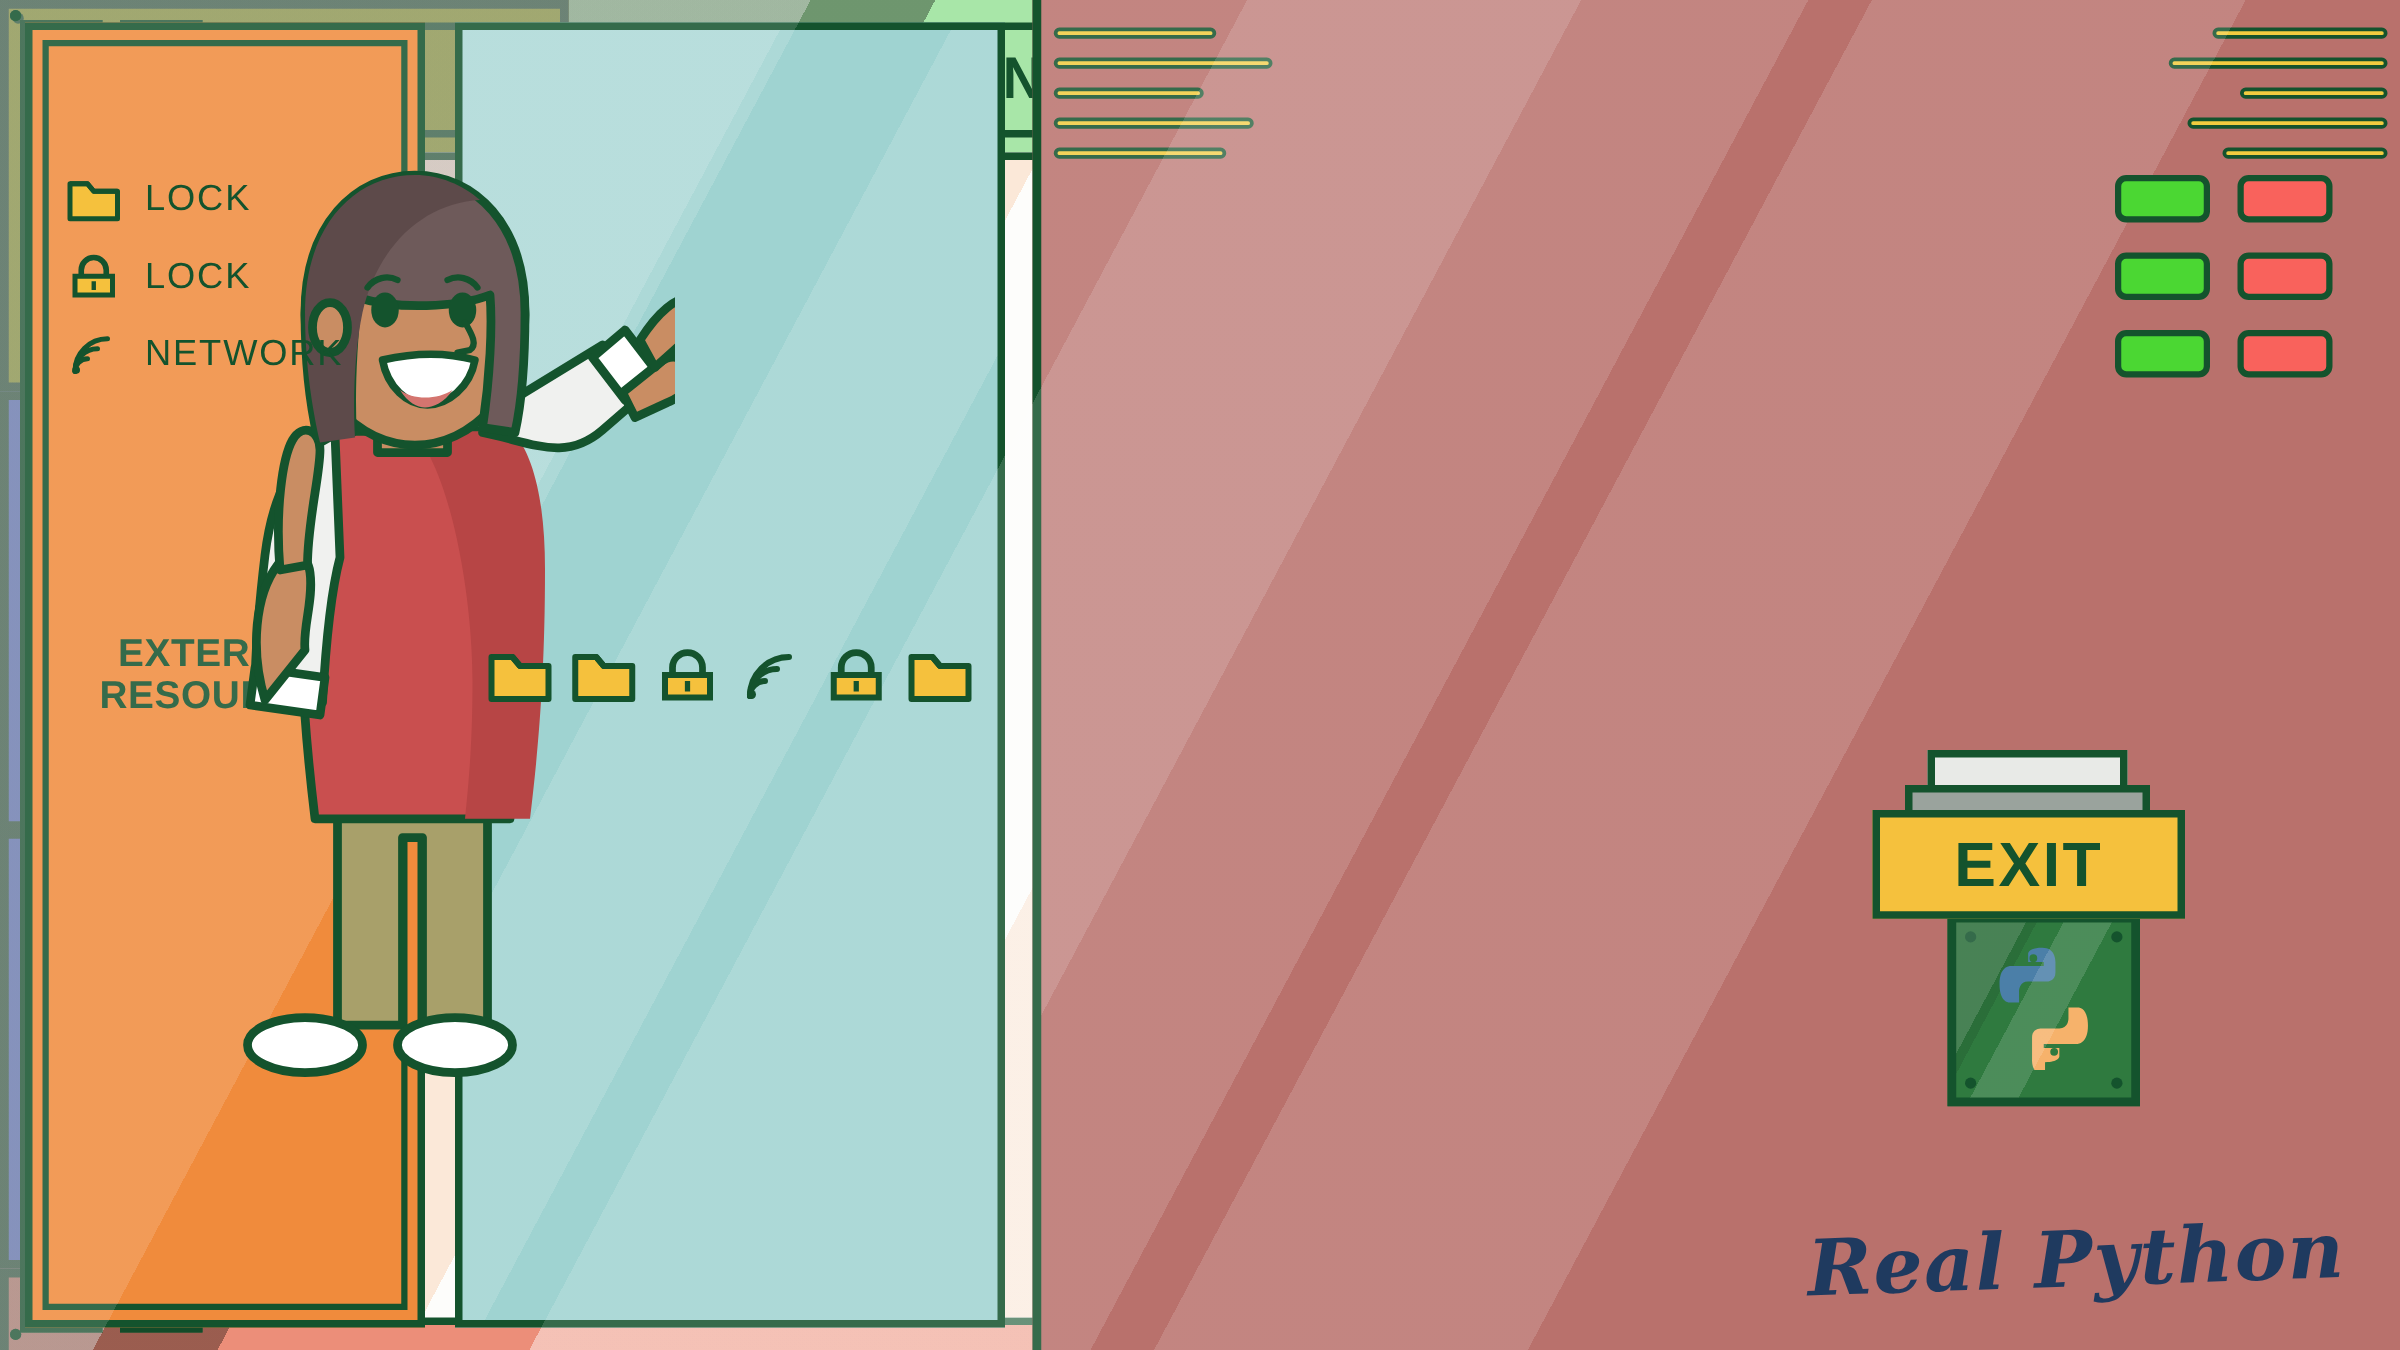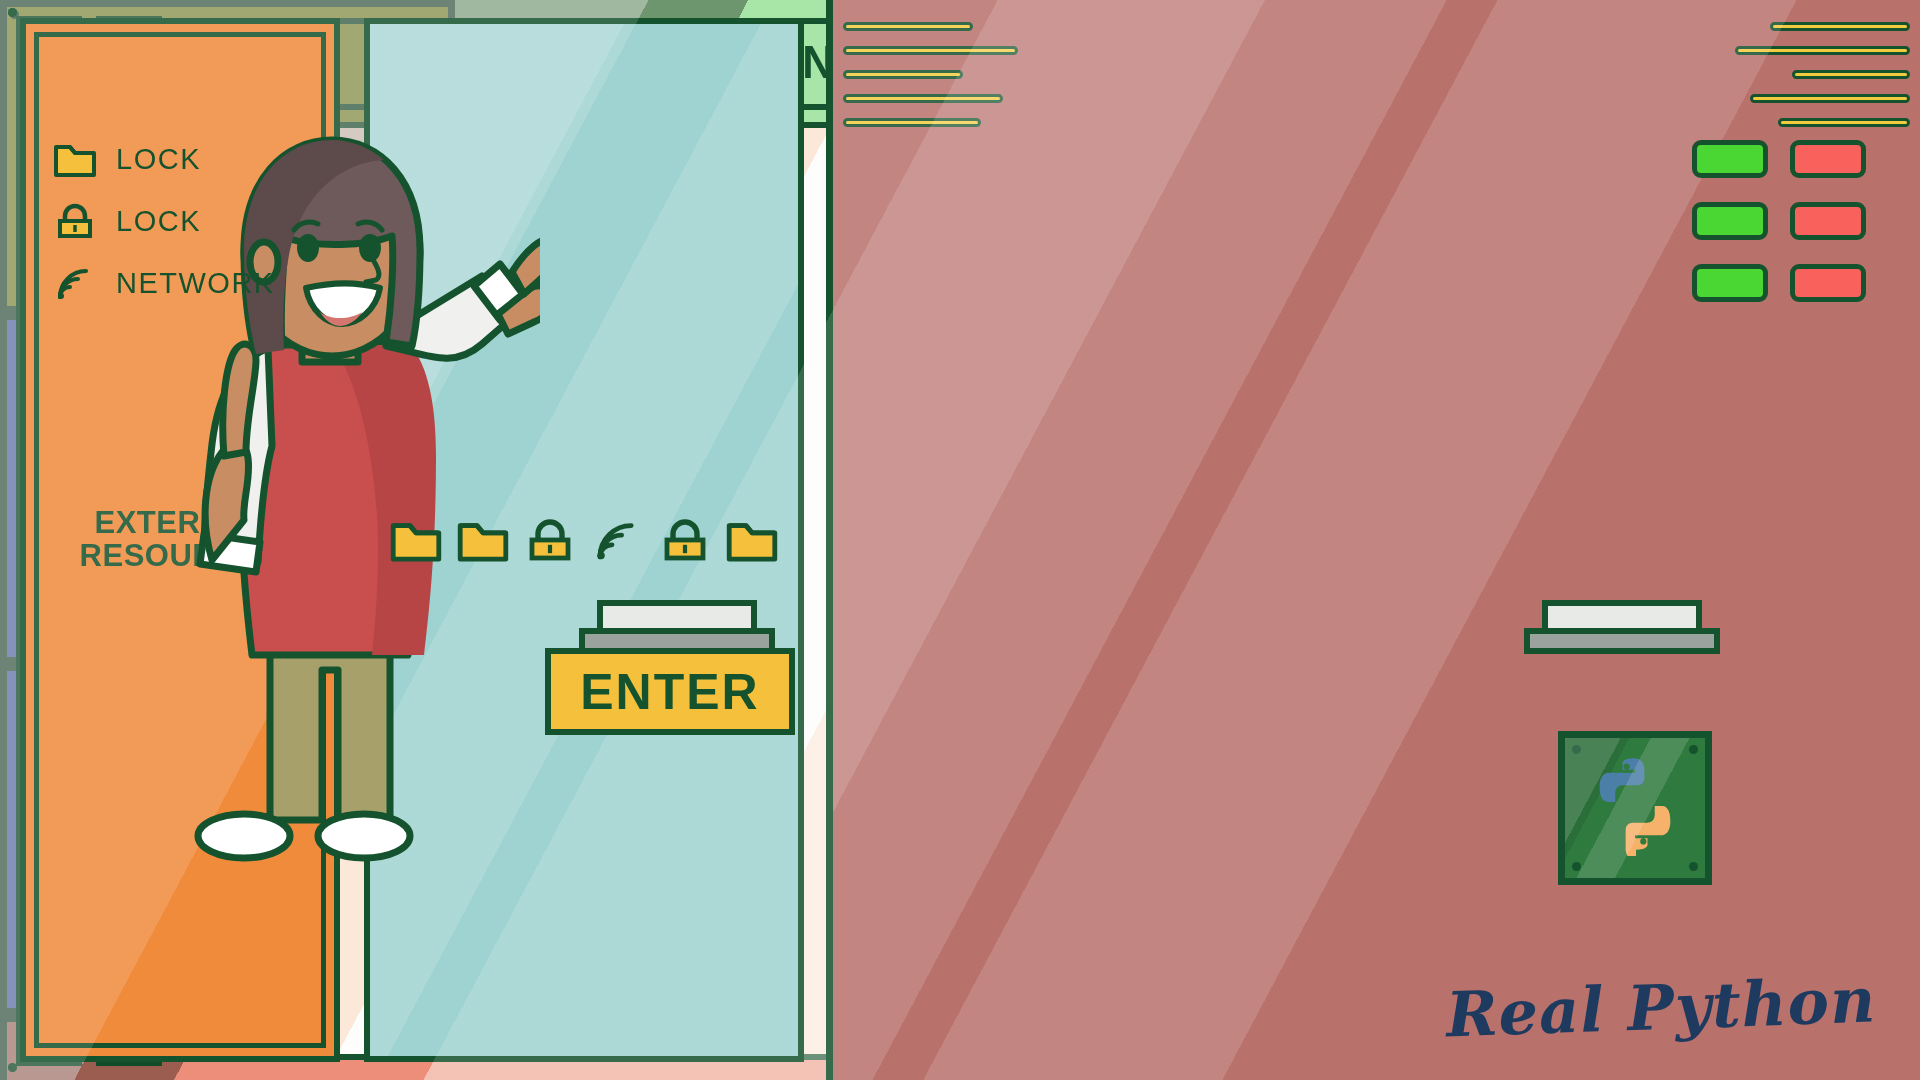--- a/index.html
+++ b/index.html
@@ -525,31 +525,27 @@
     <div class="screw" style="left:7px;top:7px"></div>
     <div class="screw" style="right:7px;top:7px"></div>
     <div class="screw" style="left:7px;bottom:7px"></div>
     <div class="screw" style="right:7px;bottom:7px"></div>
     <svg viewBox="0 0 100 100" style="position:absolute; left:18px; top:14px; width:104px; height:104px;">
       <path d="M49 6 c-12 0-11 5-11 5 v6 h12 v3 H25 s-9-1-9 14 c0 15 8 14 8 14 h7 v-8 s-.4-8 7-8 h14 s7 .3 7-7 V18 s1-12-10-12 z m-7 5 a3 3 0 1 1 0 6 a3 3 0 0 1 0-6 z" fill="#4b7fa8"></path>
       <path d="M51 94 c12 0 11-5 11-5 v-6 H50 v-3 h25 s9 1 9-14 c0-15-8-14-8-14 h-7 v8 s.4 8-7 8 H48 s-7-.3-7 7 v17 s-1 12 10 12 z m7-5 a3 3 0 1 1 0-6 a3 3 0 0 1 0 6 z" fill="#f6b26b"></path>
     </svg>
   </div>
 
-  <div class="btn-assembly" style="left:545px; top:600px; width:250px; height:135px;">
-    <div class="btn-collar-b" style="left:52px; top:0;   width:160px; height:34px;"></div>
-    <div class="btn-collar-a" style="left:34px; top:28px; width:196px; height:26px;"></div>
-    <div class="btn-cap" style="left:0; top:48px; width:250px; height:87px;">
-      <div class="label">ENTER</div>
-    </div>
-  </div>
 
   <div class="btn-assembly" style="left:1498px; top:600px; width:250px; height:135px;">
     <div class="btn-collar-b" style="left:44px; top:0;   width:160px; height:34px;"></div>
     <div class="btn-collar-a" style="left:26px; top:28px; width:196px; height:26px;"></div>
+    <div class="btn-cap" style="left:0; top:48px; width:250px; height:87px;">
+      <div class="label">EXIT</div>
+    </div>
   </div>
 
   <div id="character" class="abs">
     <svg viewBox="0 0 420 760">
       <g stroke="#14532d" stroke-width="7" stroke-linejoin="round" stroke-linecap="round">
 
         <path d="M150 520 h120 v170 h-52 v-150 h-16 v150 h-52 Z" fill="#a8a06a"></path>
 
         <ellipse cx="124" cy="706" rx="46" ry="22" fill="#ffffff"></ellipse>
         <ellipse cx="244" cy="706" rx="46" ry="22" fill="#ffffff"></ellipse>

